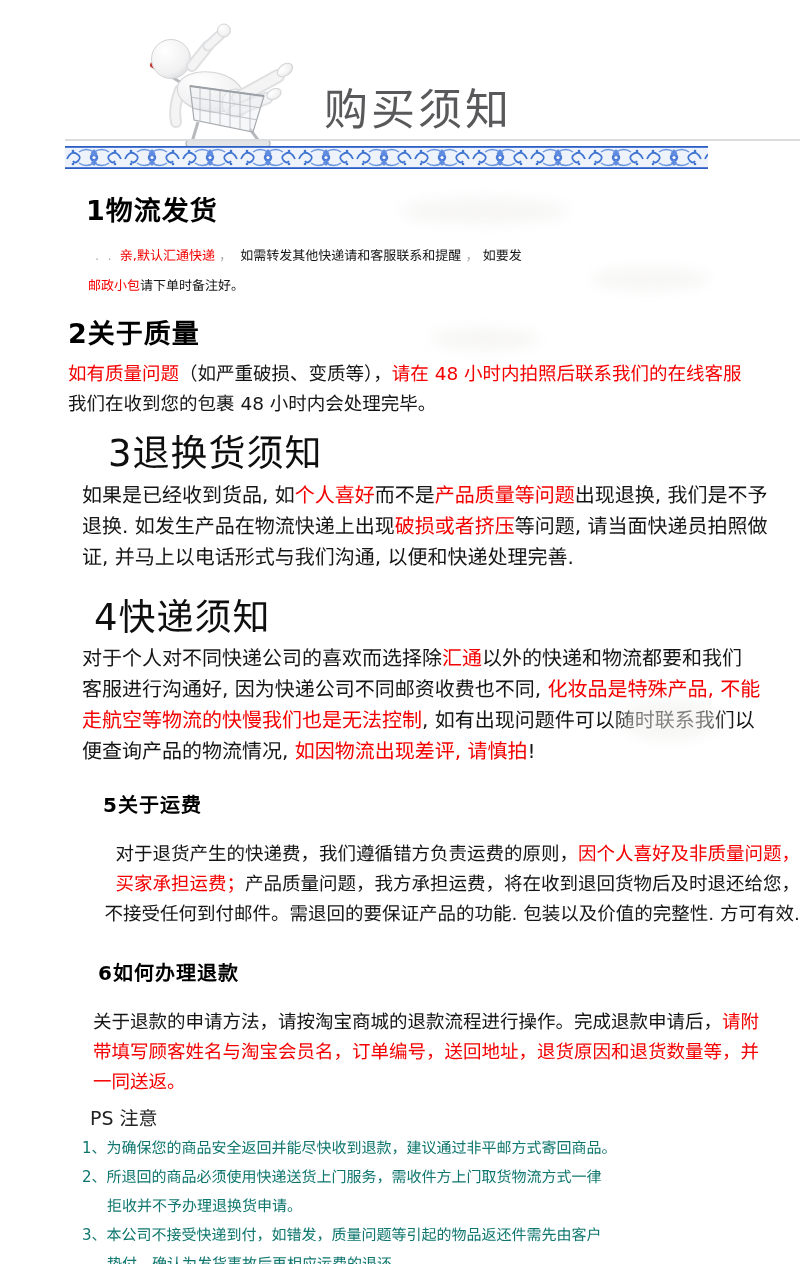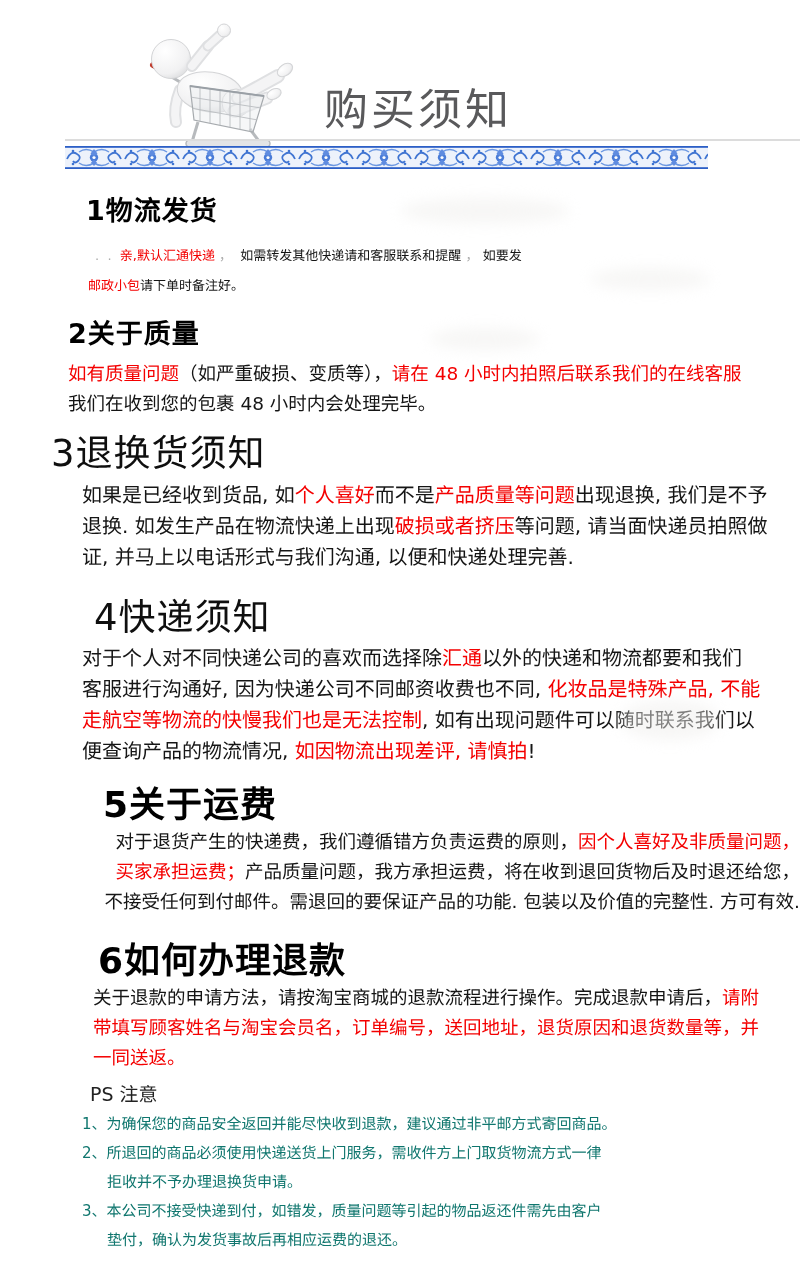--- a/index.html
+++ b/index.html
@@ -19,21 +19,21 @@
   .title {
     position: absolute; left: 324px; top: 88px;
     font-size: 44px; line-height: 1; font-weight: 500;
     color: #59595b; letter-spacing: 3px; white-space: pre;
   }
   .hairline { position: absolute; left: 65px; top: 139px; width: 735px; height: 2px; background: #dcdcdc; }
   .band { position: absolute; left: 65px; top: 146px; width: 643px; height: 23px; }
   
   .hs-b28 { font-size: 27px; font-weight: 700; line-height: 34px; color: #000; margin: 0; letter-spacing: 1px; }
   .hs-l37 { font-size: 37px; font-weight: 400; line-height: 46px; color: #0f0f0f; margin: 0; letter-spacing: 1px; }
-  .hs-b29 { font-size: 36px; font-weight: 700; line-height: 36px; color: #000; margin: 4px; letter-spacing: 1px; }
+  .hs-b29 { font-size: 20px; font-weight: 700; line-height: 36px; color: #000; margin: 16px; letter-spacing: 1px; }
   
   .tline { white-space: pre; }
   .seg-k { color: #151515; }
   .seg-r { color: #f40000; }
   .seg-g { color: #ababab; }
   
   #ps { margin-top: 8px; }
   .ps-label { margin-left: 90px; font-size: 19px; line-height: 26px; color: #222; white-space: pre; }
   #ps-items { margin-left: 82px; margin-top: 3px; font-size: 15px; line-height: 29px; color: #0f766e; }
   .ps-item .cont { margin-left: 25px; }
@@ -162,21 +162,21 @@
         </div>
       </section>
       <section>
         <h2 class="hs-b28" style="margin-left: 68px; margin-top: 16px;">2关于质量</h2>
         <div class="spara" style="margin-left: 68px; margin-top: 8px; font-size: 18.5px; line-height: 30px;">
           <div class="tline"><span class="seg-r">如有质量问题</span><span class="seg-k">（如严重破损、变质等），</span><span class="seg-r">请在 48 小时内拍照后联系我们的在线客服</span></div>
           <div class="tline"><span class="seg-k">我们在收到您的包裹 48 小时内会处理完毕。</span></div>
         </div>
       </section>
       <section>
-        <h2 class="hs-l37" style="margin-left: 51px; margin-top: 12px;">3退换货须知</h2>
+        <h2 class="hs-l37" style="margin-left: 108px; margin-top: 12px;">3退换货须知</h2>
         <div class="spara" style="margin-left: 82px; margin-top: 3px; font-size: 20px; line-height: 31px;">
           <div class="tline"><span class="seg-k">如果是已经收到货品, 如</span><span class="seg-r">个人喜好</span><span class="seg-k">而不是</span><span class="seg-r">产品质量等问题</span><span class="seg-k">出现退换, 我们是不予</span></div>
           <div class="tline"><span class="seg-k">退换. 如发生产品在物流快递上出现</span><span class="seg-r">破损或者挤压</span><span class="seg-k">等问题, 请当面快递员拍照做</span></div>
           <div class="tline"><span class="seg-k">证, 并马上以电话形式与我们沟通, 以便和快递处理完善.</span></div>
         </div>
       </section>
       <section>
         <h2 class="hs-l37" style="margin-left: 94px; margin-top: 22px;">4快递须知</h2>
         <div class="spara" style="margin-left: 82px; margin-top: 2px; font-size: 20px; line-height: 31px;">
           <div class="tline"><span class="seg-k">对于个人对不同快递公司的喜欢而选择除</span><span class="seg-r">汇通</span><span class="seg-k">以外的快递和物流都要和我们</span></div>

